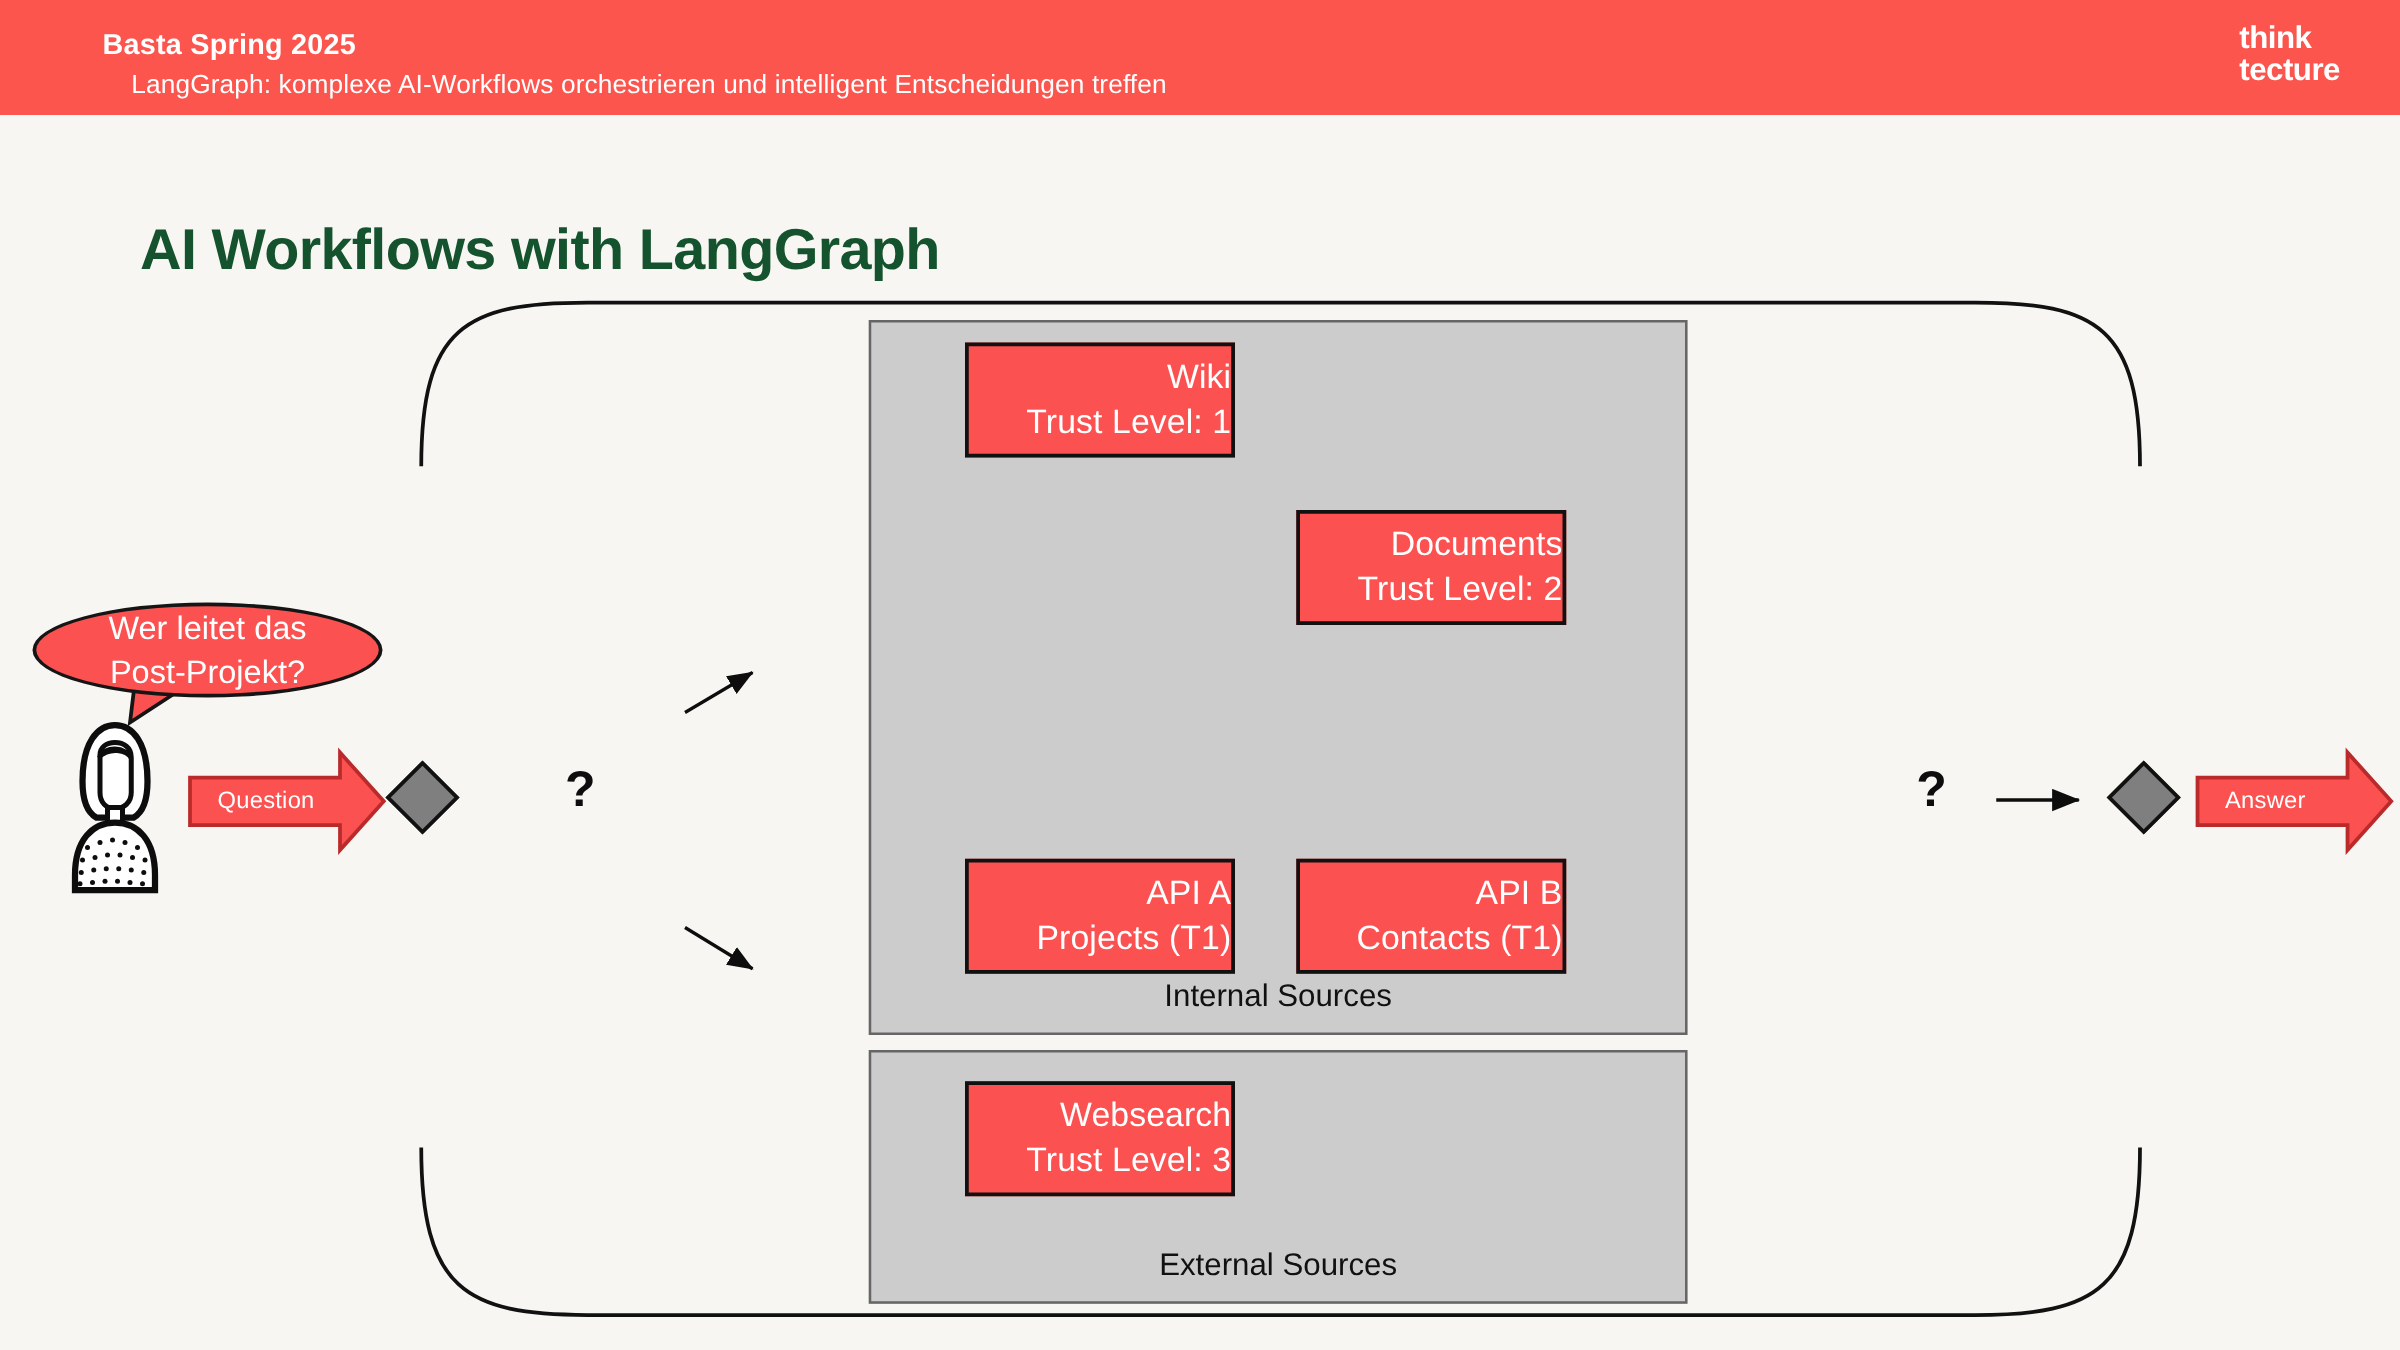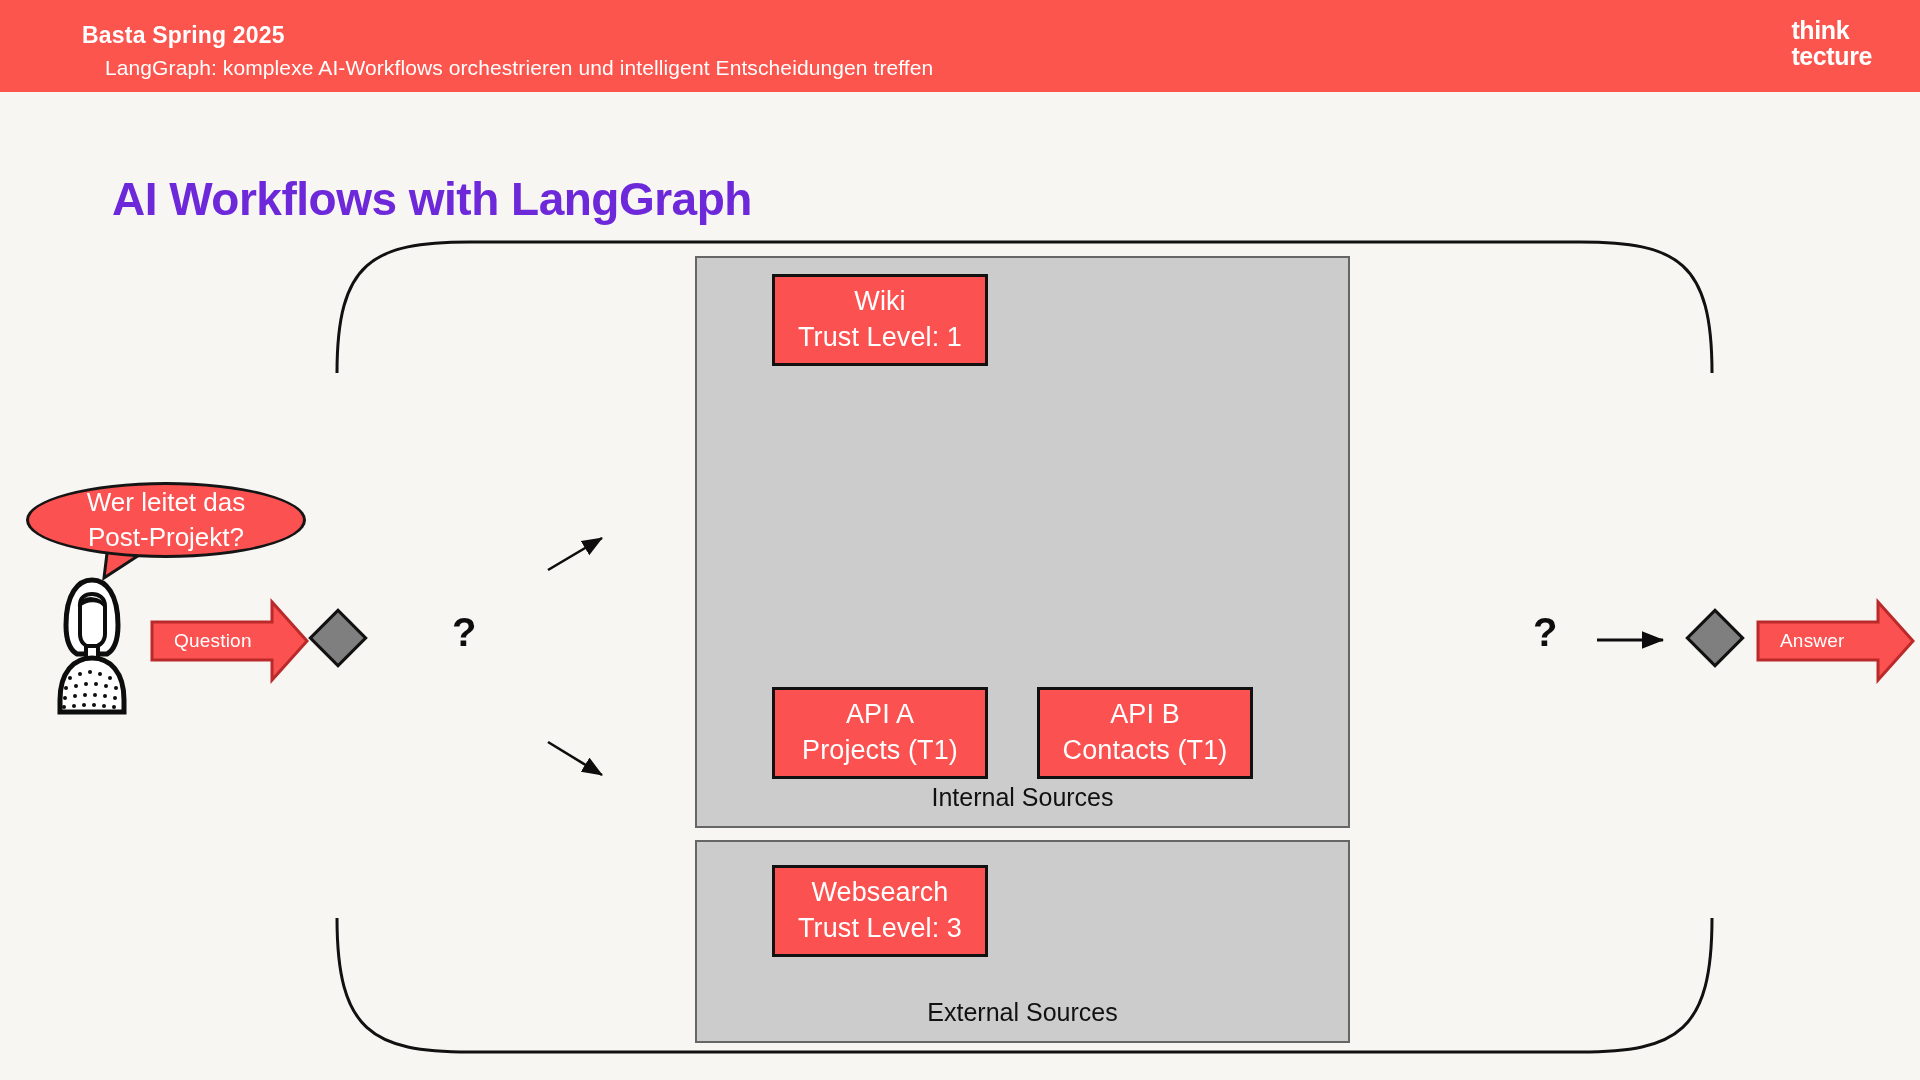--- a/index.html
+++ b/index.html
@@ -58,21 +58,21 @@
     letter-spacing: -0.4px;
   }
   #logo .logo-line { display: block; }
 
   
   #slide-title {
     position: absolute;
     left: 112px; top: 172px;
     font-size: 46px;
     font-weight: bold;
-    color: #6d28d9;
+    color: #14532d;
     letter-spacing: -0.5px;
     white-space: nowrap;
   }
 
   
   #diagram-svg {
     position: absolute;
     left: 0; top: 0;
     width: 1920px;
     height: 1080px;
@@ -107,21 +107,21 @@
 
   
   .source-box {
     position: absolute;
     background: #fb5151;
     border: 3px solid #111111;
     box-sizing: border-box;
     color: #ffffff;
     display: flex;
     flex-direction: column;
-    align-items: center;
+    align-items: flex-end;
     justify-content: center;
     font-size: 27px;
     line-height: 1.32;
     text-align: center;
     letter-spacing: 0.1px;
   }
   #box-wiki      { left: 772px; top: 274px; width: 216px; height: 92px; }
   #box-documents { left: 1037px; top: 408px; width: 216px; height: 92px; }
   #box-api-a     { left: 772px; top: 687px; width: 216px; height: 92px; }
   #box-api-b     { left: 1037px; top: 687px; width: 216px; height: 92px; }
@@ -335,20 +335,24 @@
 
   <div class="source-panel" id="panel-internal">
     <div class="panel-caption">Internal Sources</div>
   </div>
 
   <div class="source-box" id="box-wiki">
     <span>Wiki</span>
     <span>Trust Level: 1</span>
   </div>
 
+  <div class="source-box" id="box-documents">
+    <span>Documents</span>
+    <span>Trust Level: 2</span>
+  </div>
 
   <div class="source-box" id="box-api-a">
     <span>API A</span>
     <span>Projects (T1)</span>
   </div>
 
   <div class="source-box" id="box-api-b">
     <span>API B</span>
     <span>Contacts (T1)</span>
   </div>

